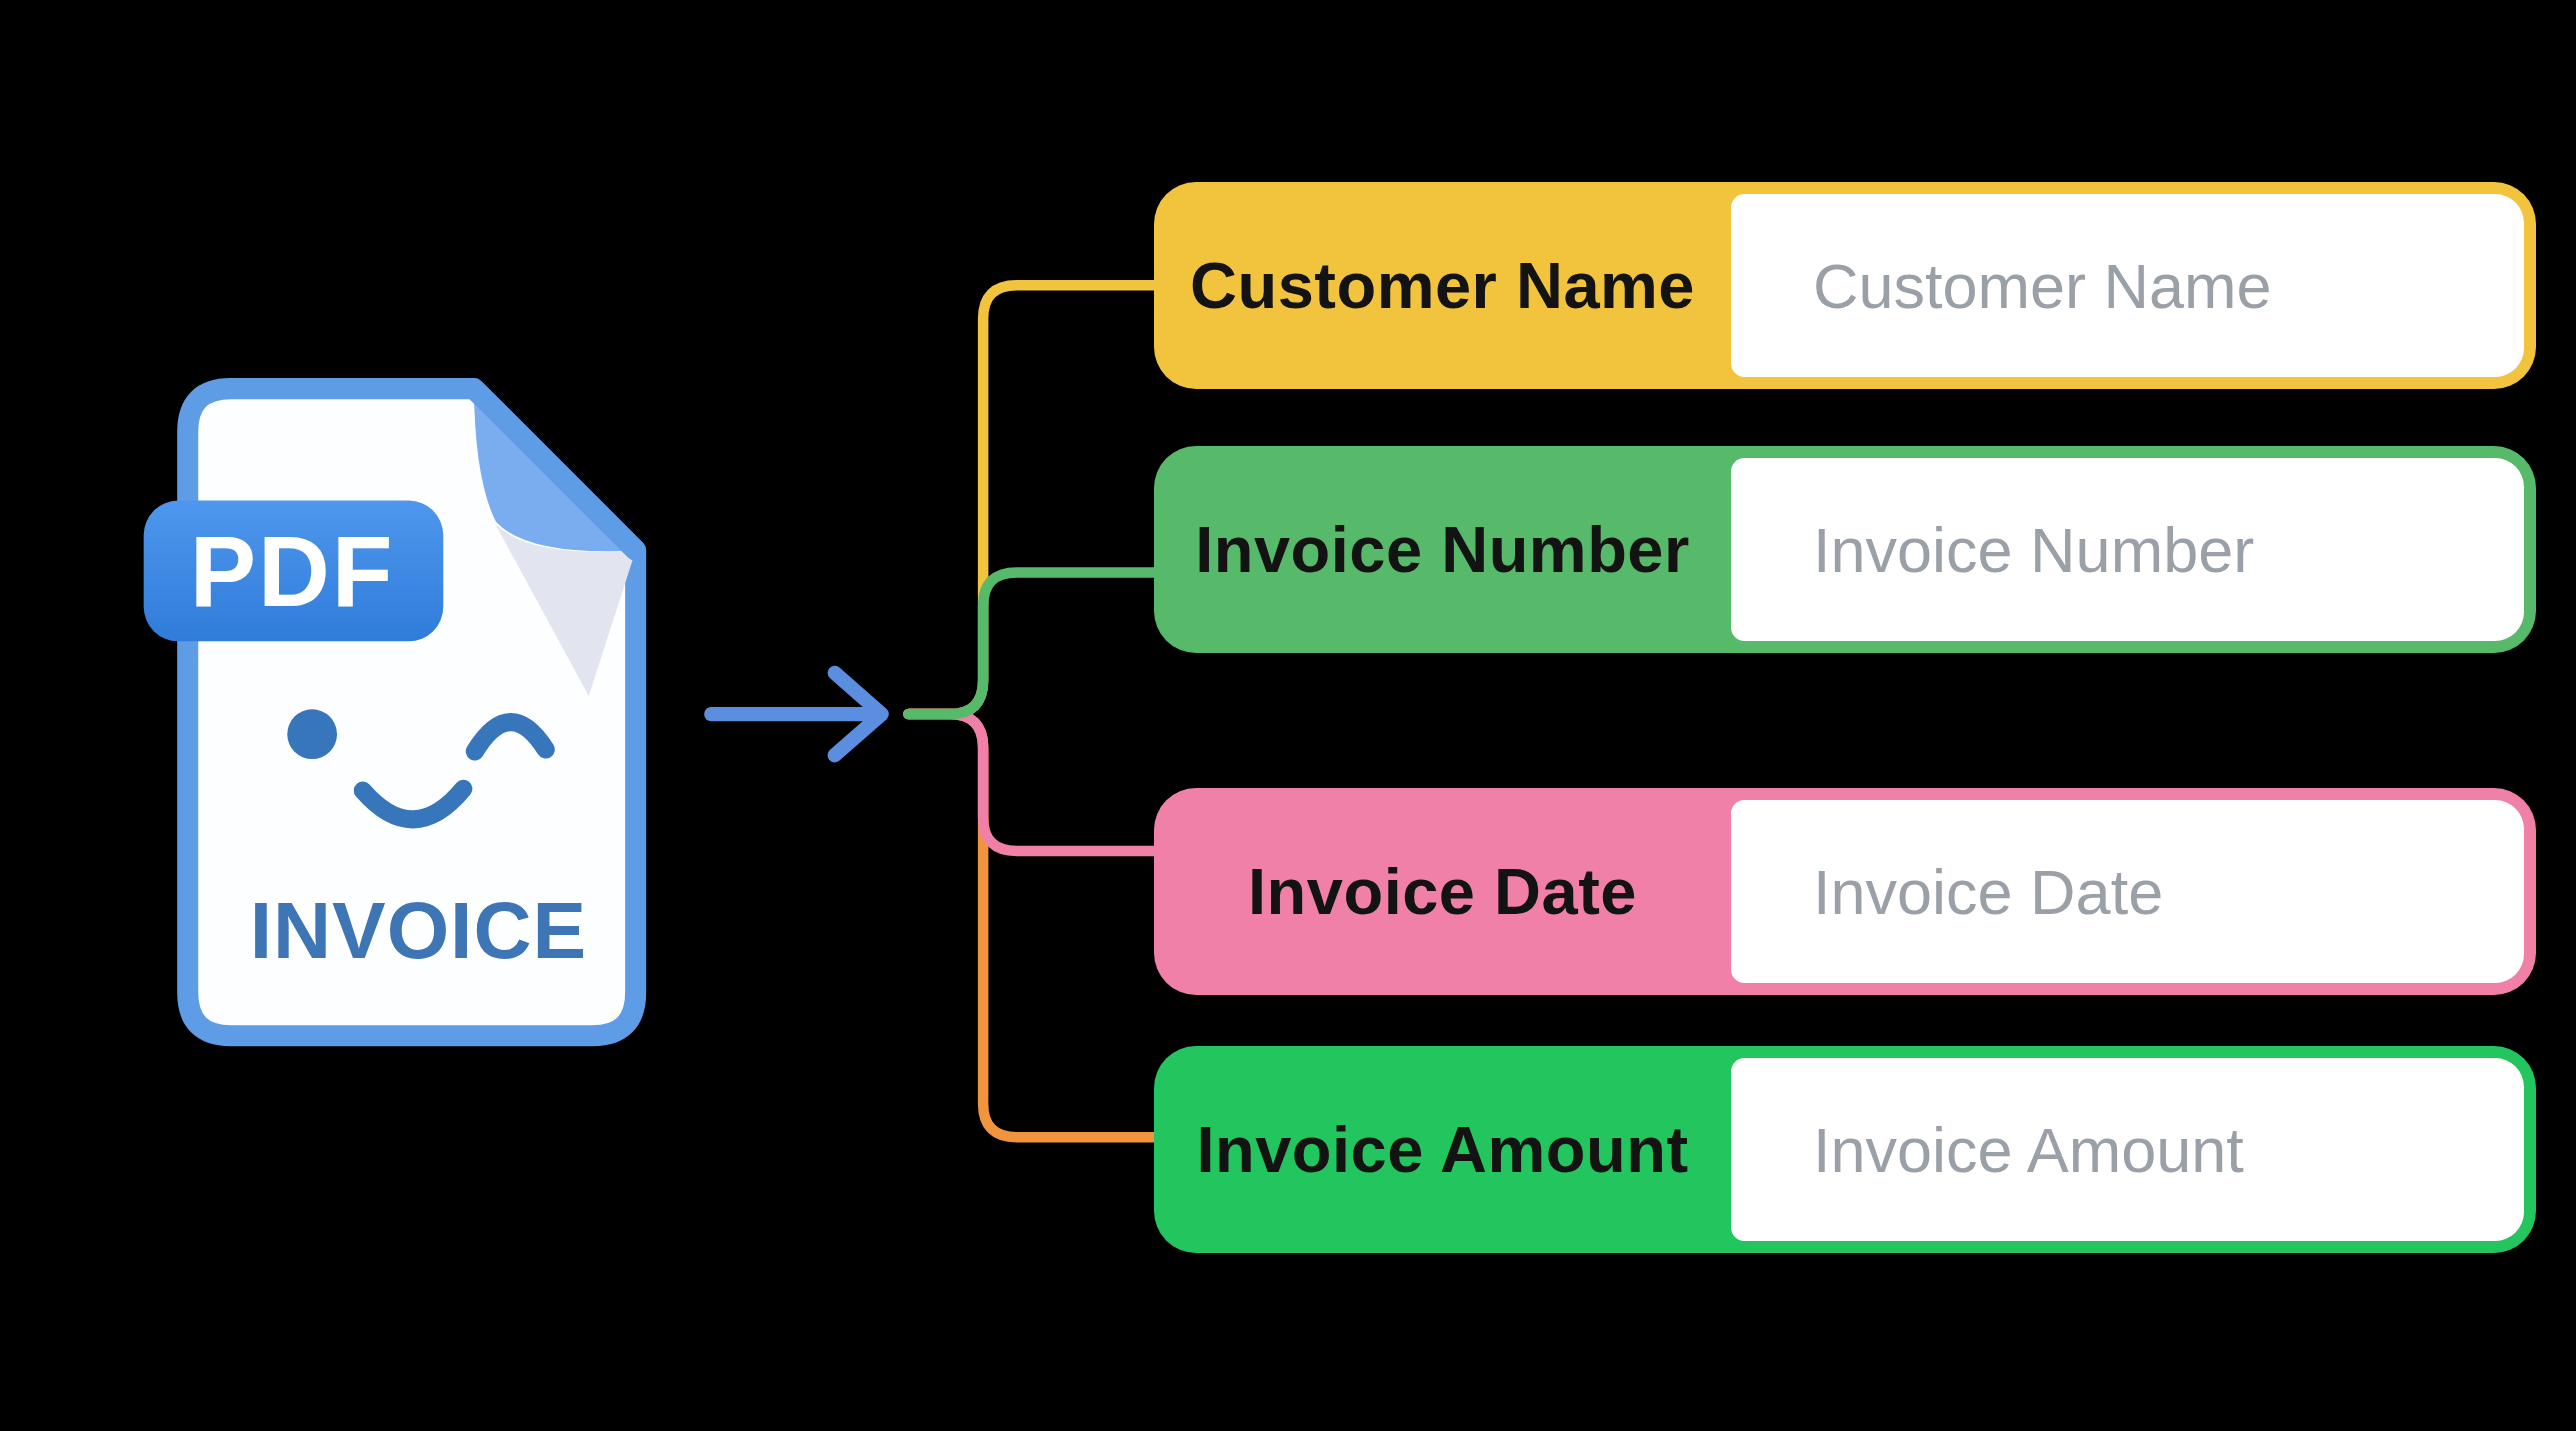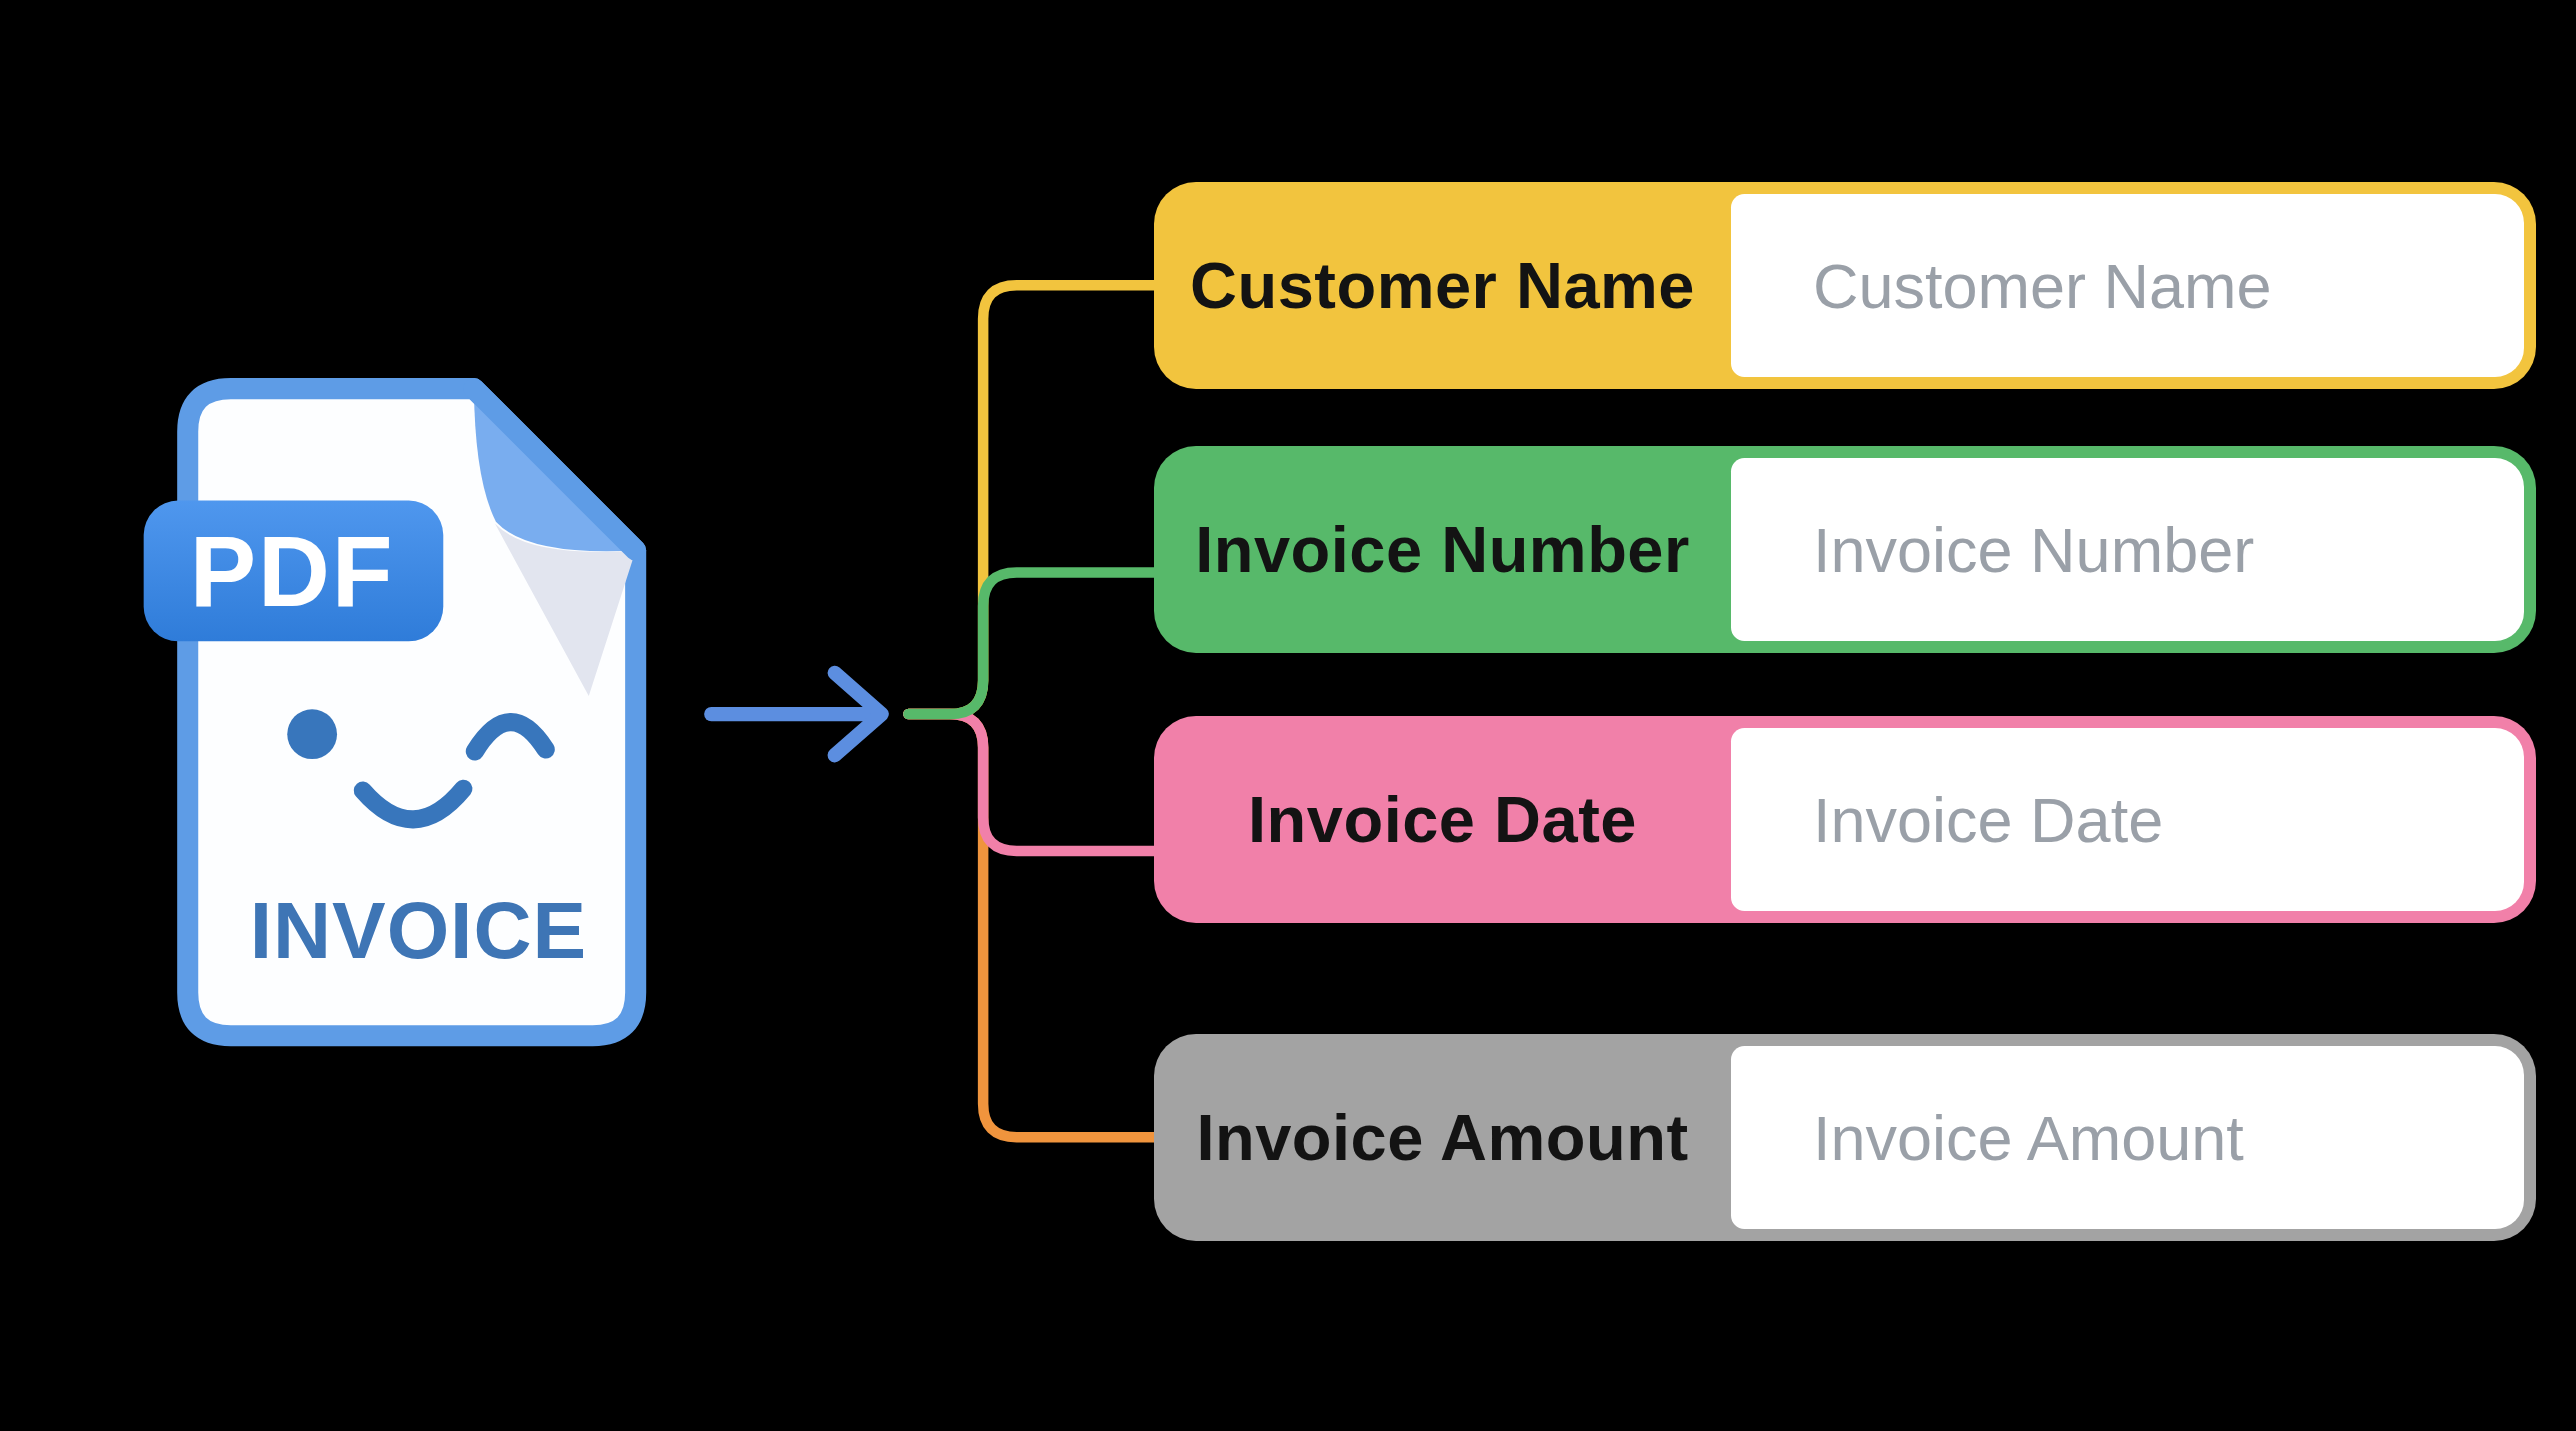--- a/index.html
+++ b/index.html
@@ -14,21 +14,21 @@
   .field-row{
     position:absolute;
     left:1154px;
     width:1382px;
     height:207px;
     border-radius:42px;
     display:flex;
   }
   .row-1{top:182px;}
   .row-2{top:446px;}
-  .row-3{top:716px;align-items:center;}
+  .row-3{top:788px;align-items:center;}
   .row-4{top:1034px;}
 
   .field-label{
     width:577px;
     height:100%;
     display:flex;
     align-items:center;
     justify-content:center;
     font-size:65px;
     font-weight:bold;
@@ -125,21 +125,21 @@
     </div>
   </div>
 
   <div class="field-row row-3" style="background-color: rgb(241, 128, 169);">
     <div class="field-label">Invoice Date</div>
     <div class="field-input-panel">
       <input class="field-input" type="text" placeholder="Invoice Date" style="">
     </div>
   </div>
 
-  <div class="field-row row-4" style="background-color: #a3a3a3;">
+  <div class="field-row row-4" style="background-color: #22c55e; margin-top: 12px;">
     <div class="field-label">Invoice Amount</div>
     <div class="field-input-panel">
       <input class="field-input" type="text" placeholder="Invoice Amount" style="">
     </div>
   </div>
 
 </div>
 
 
 </body></html>

